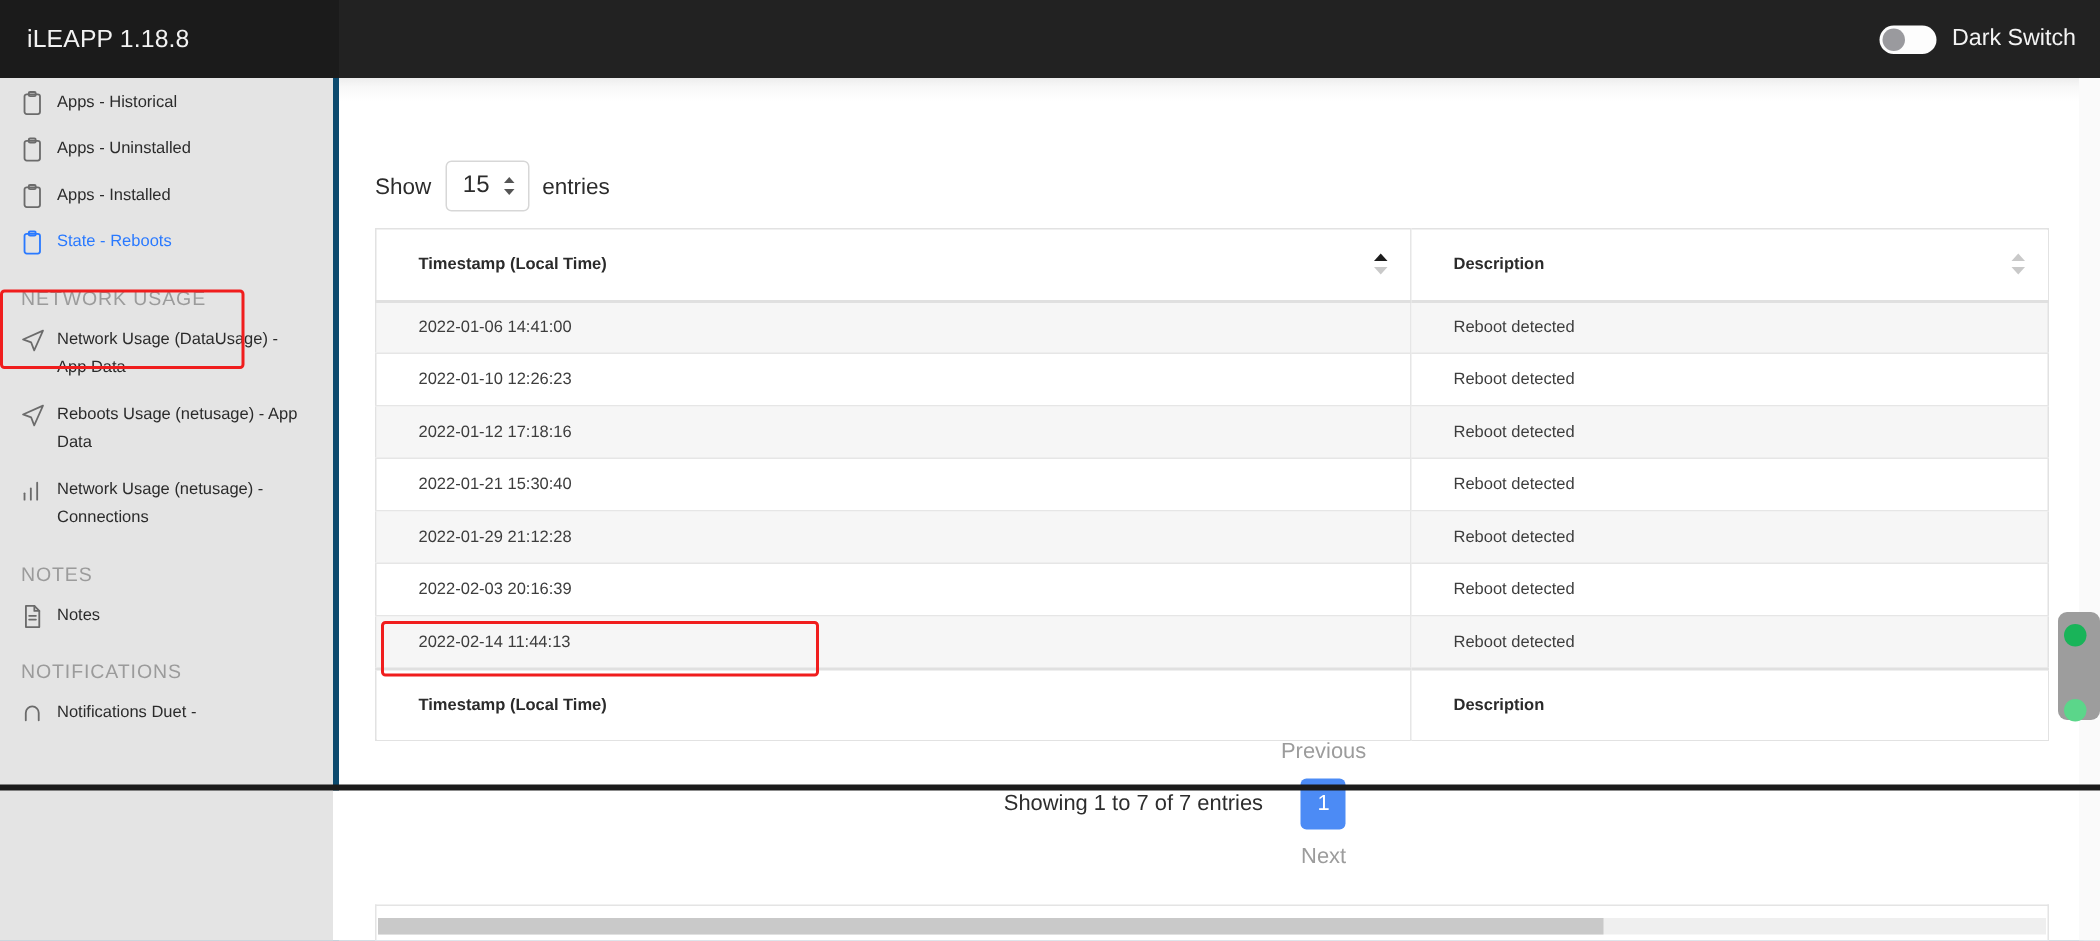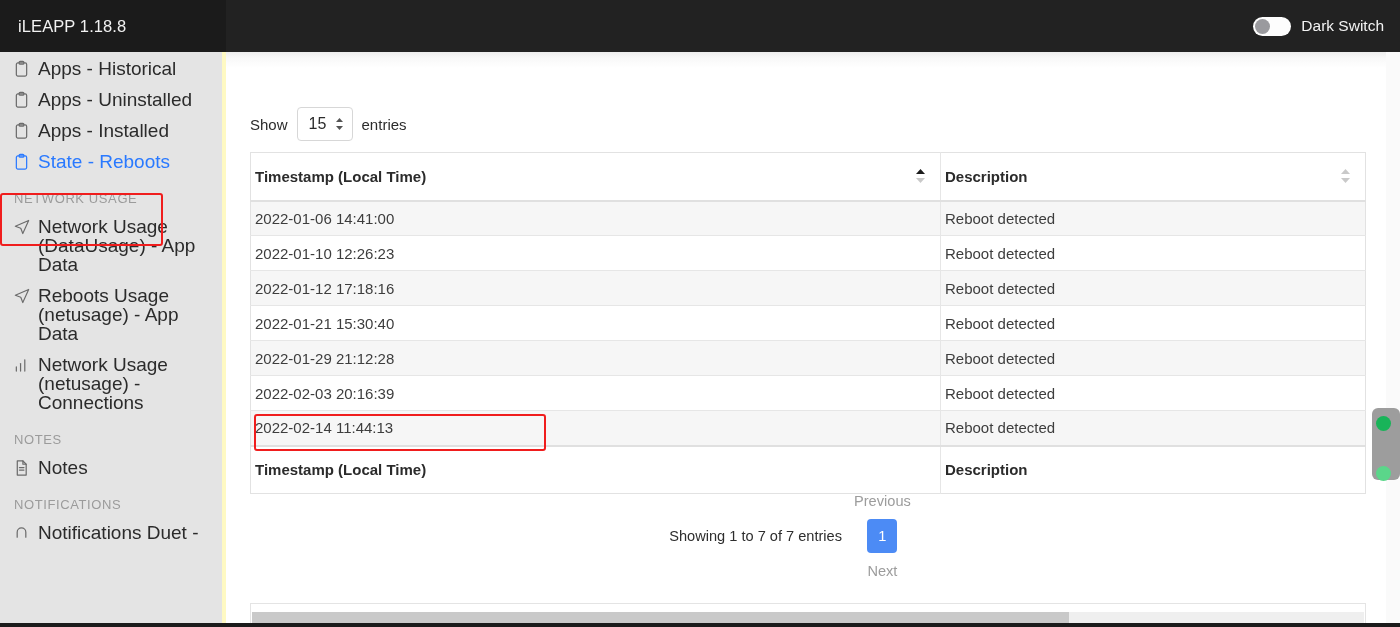--- a/index.html
+++ b/index.html
@@ -8,22 +8,22 @@
     width: 1400px;
     height: 627px;
     overflow: hidden;
     font-family: "Liberation Sans", sans-serif;
     background: #ffffff;
   }
 
   #app {
     position: relative;
     width: 1400px;
-    height: 627px;
-    background: #fef9c3;
+    height: 527px;
+    background: #0c4a6e;
   }
 
   
   .topbar {
     position: absolute;
     top: 0; left: 0;
     width: 1400px;
     height: 52px;
     background: #222222;
     z-index: 30;
@@ -85,21 +85,21 @@
     position: absolute;
     top: -22px; left: 0;
     width: 210px;
     padding-bottom: 20px;
   }
   .nav-item {
     display: flex;
     align-items: flex-start;
     gap: 9px;
     padding: 6px 8px 6px 14px;
-    font-size: 19px;
+    font-size: 11px;
     color: #2b2b2b;
     line-height: 19px;
     cursor: pointer;
     min-height: 31px;
   }
   .nav-item .ico {
     flex: none;
     width: 15px;
     height: 18px;
     display: block;
@@ -218,23 +218,23 @@
 
   table.dt {
     width: 1116px;
     border-collapse: collapse;
     background: #ffffff;
     border: 1px solid #e2e2e2;
     table-layout: fixed;
   }
   table.dt th, table.dt td {
     text-align: left;
-    font-size: 15px;
+    font-size: 11px;
     color: #333333;
-    padding: 0 4px;
+    padding: 0 28px;
     border-bottom: 1px solid #e6e6e6;
     border-right: 1px solid #e6e6e6;
     overflow: hidden;
     white-space: nowrap;
   }
   table.dt th:last-child, table.dt td:last-child { border-right: none; }
   table.dt th {
     height: 48px;
     font-weight: bold;
     color: #2b2b2b;

